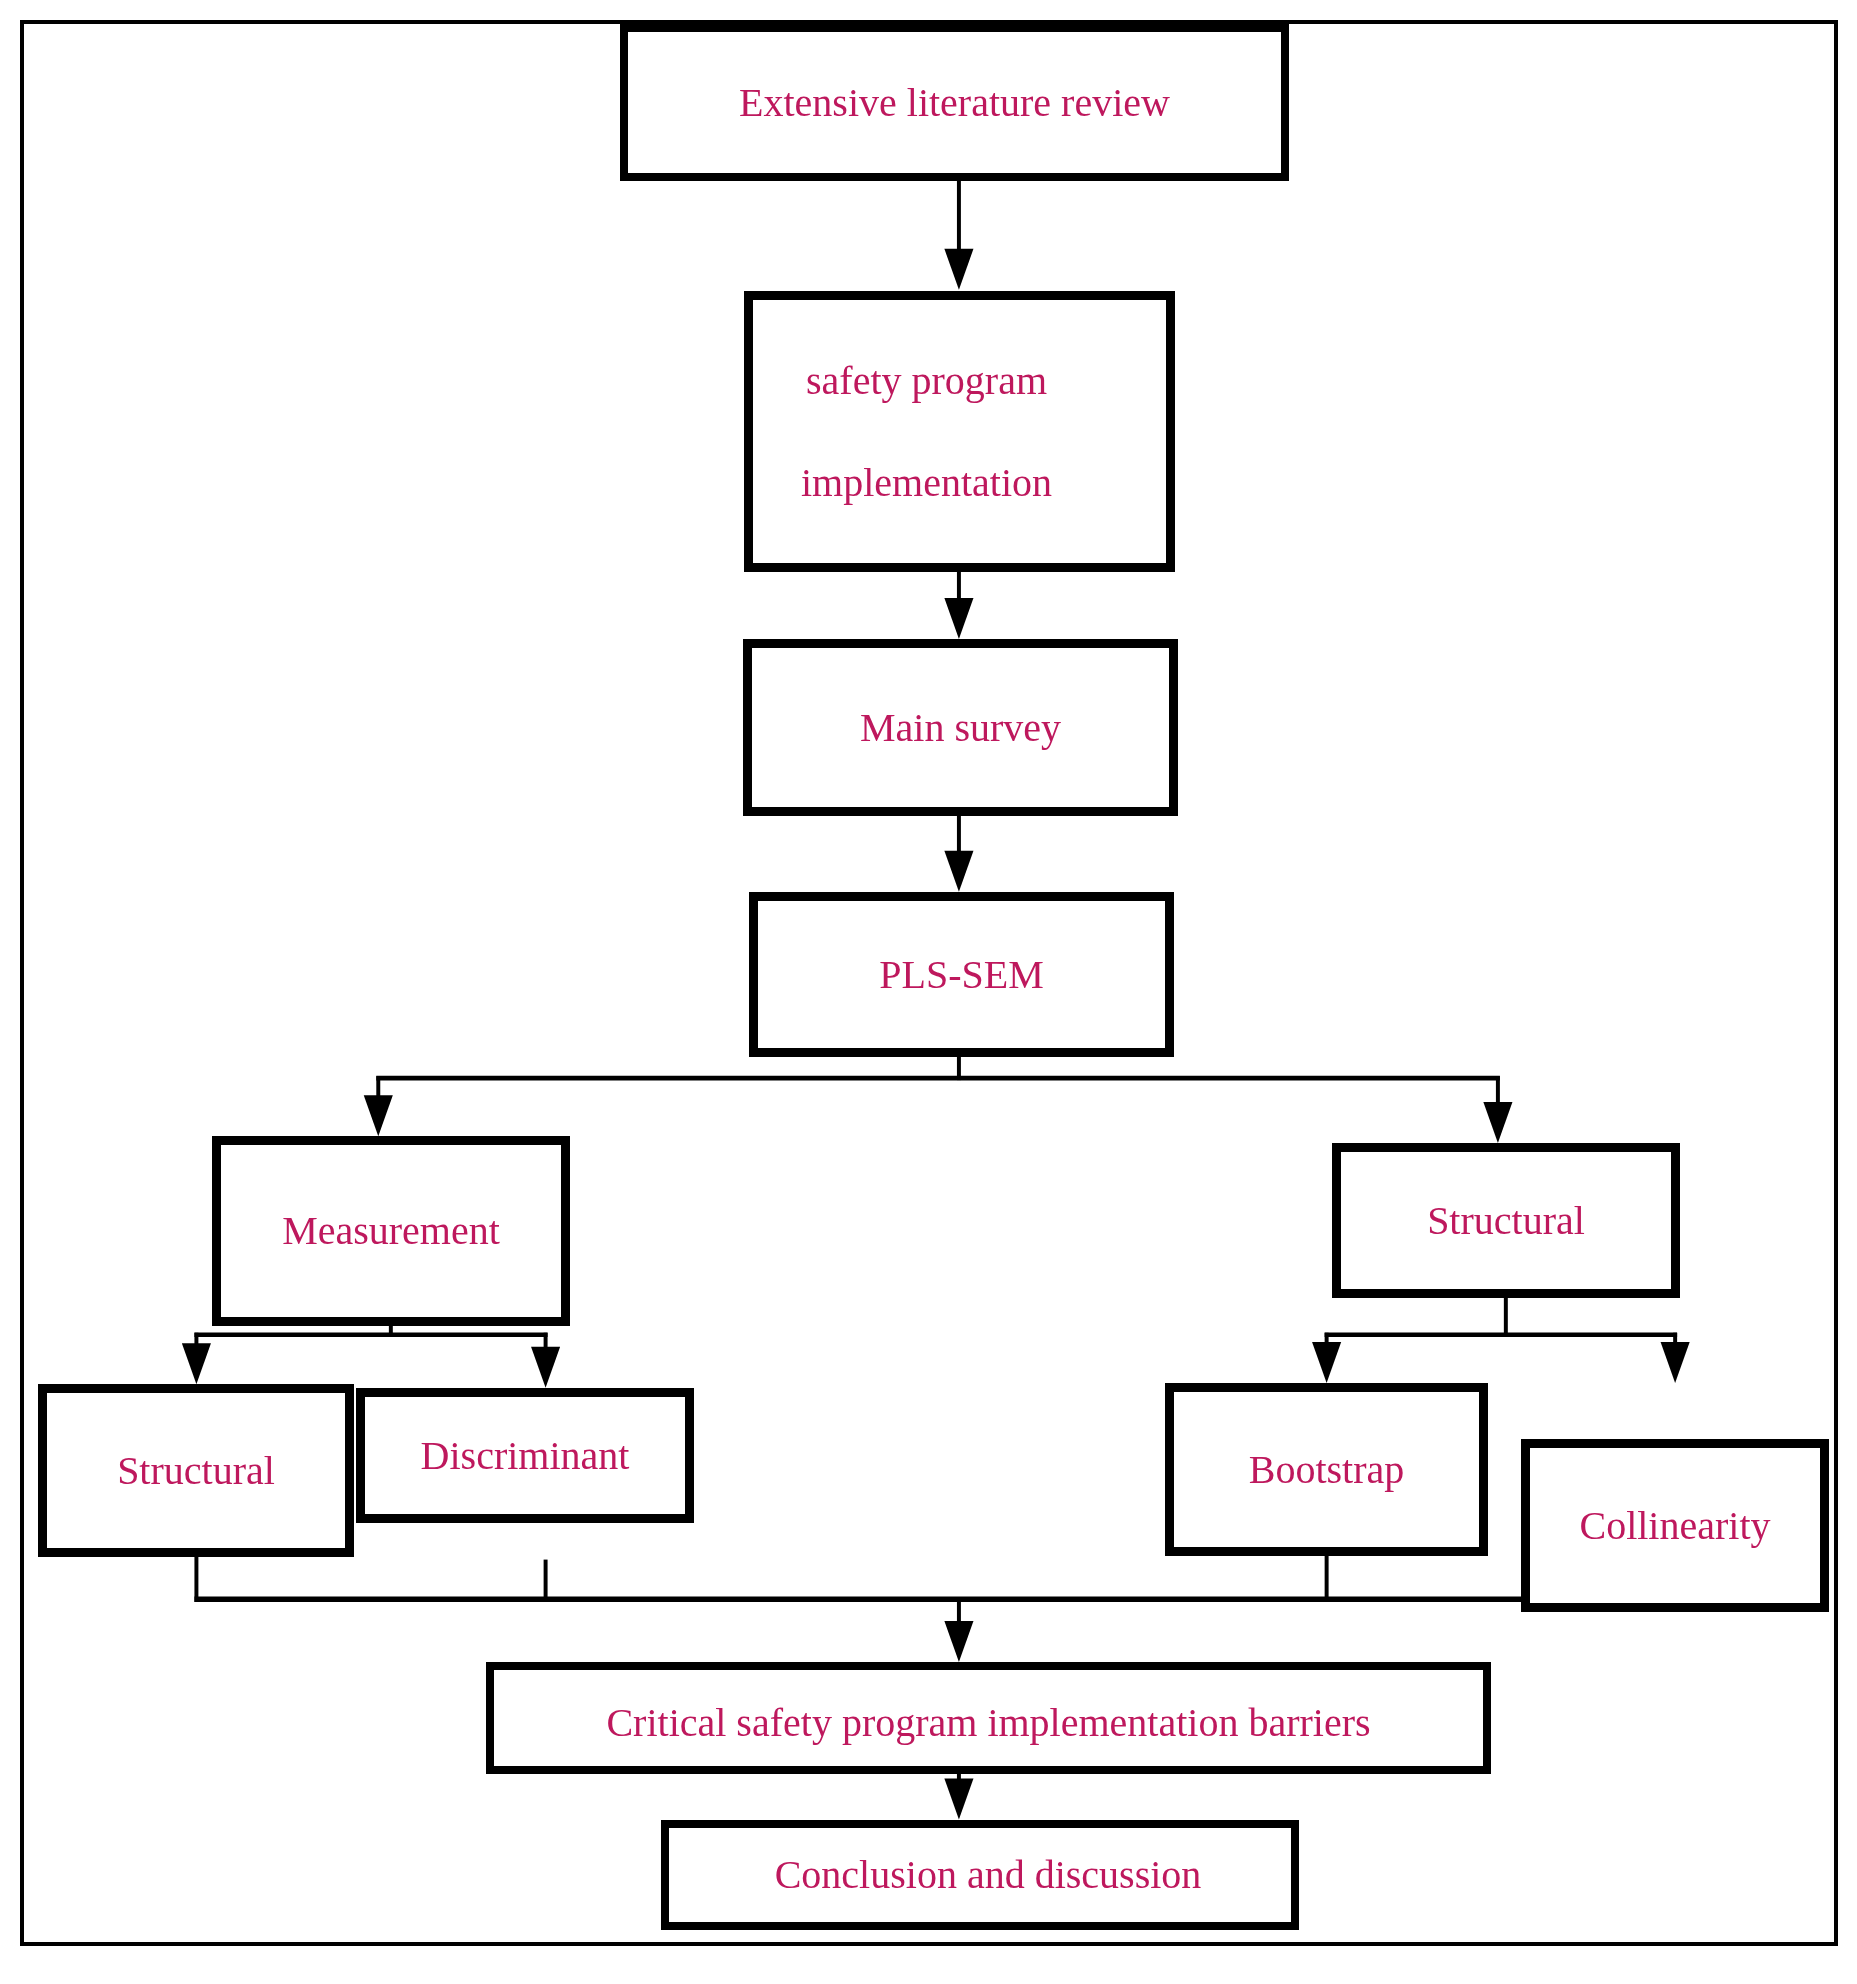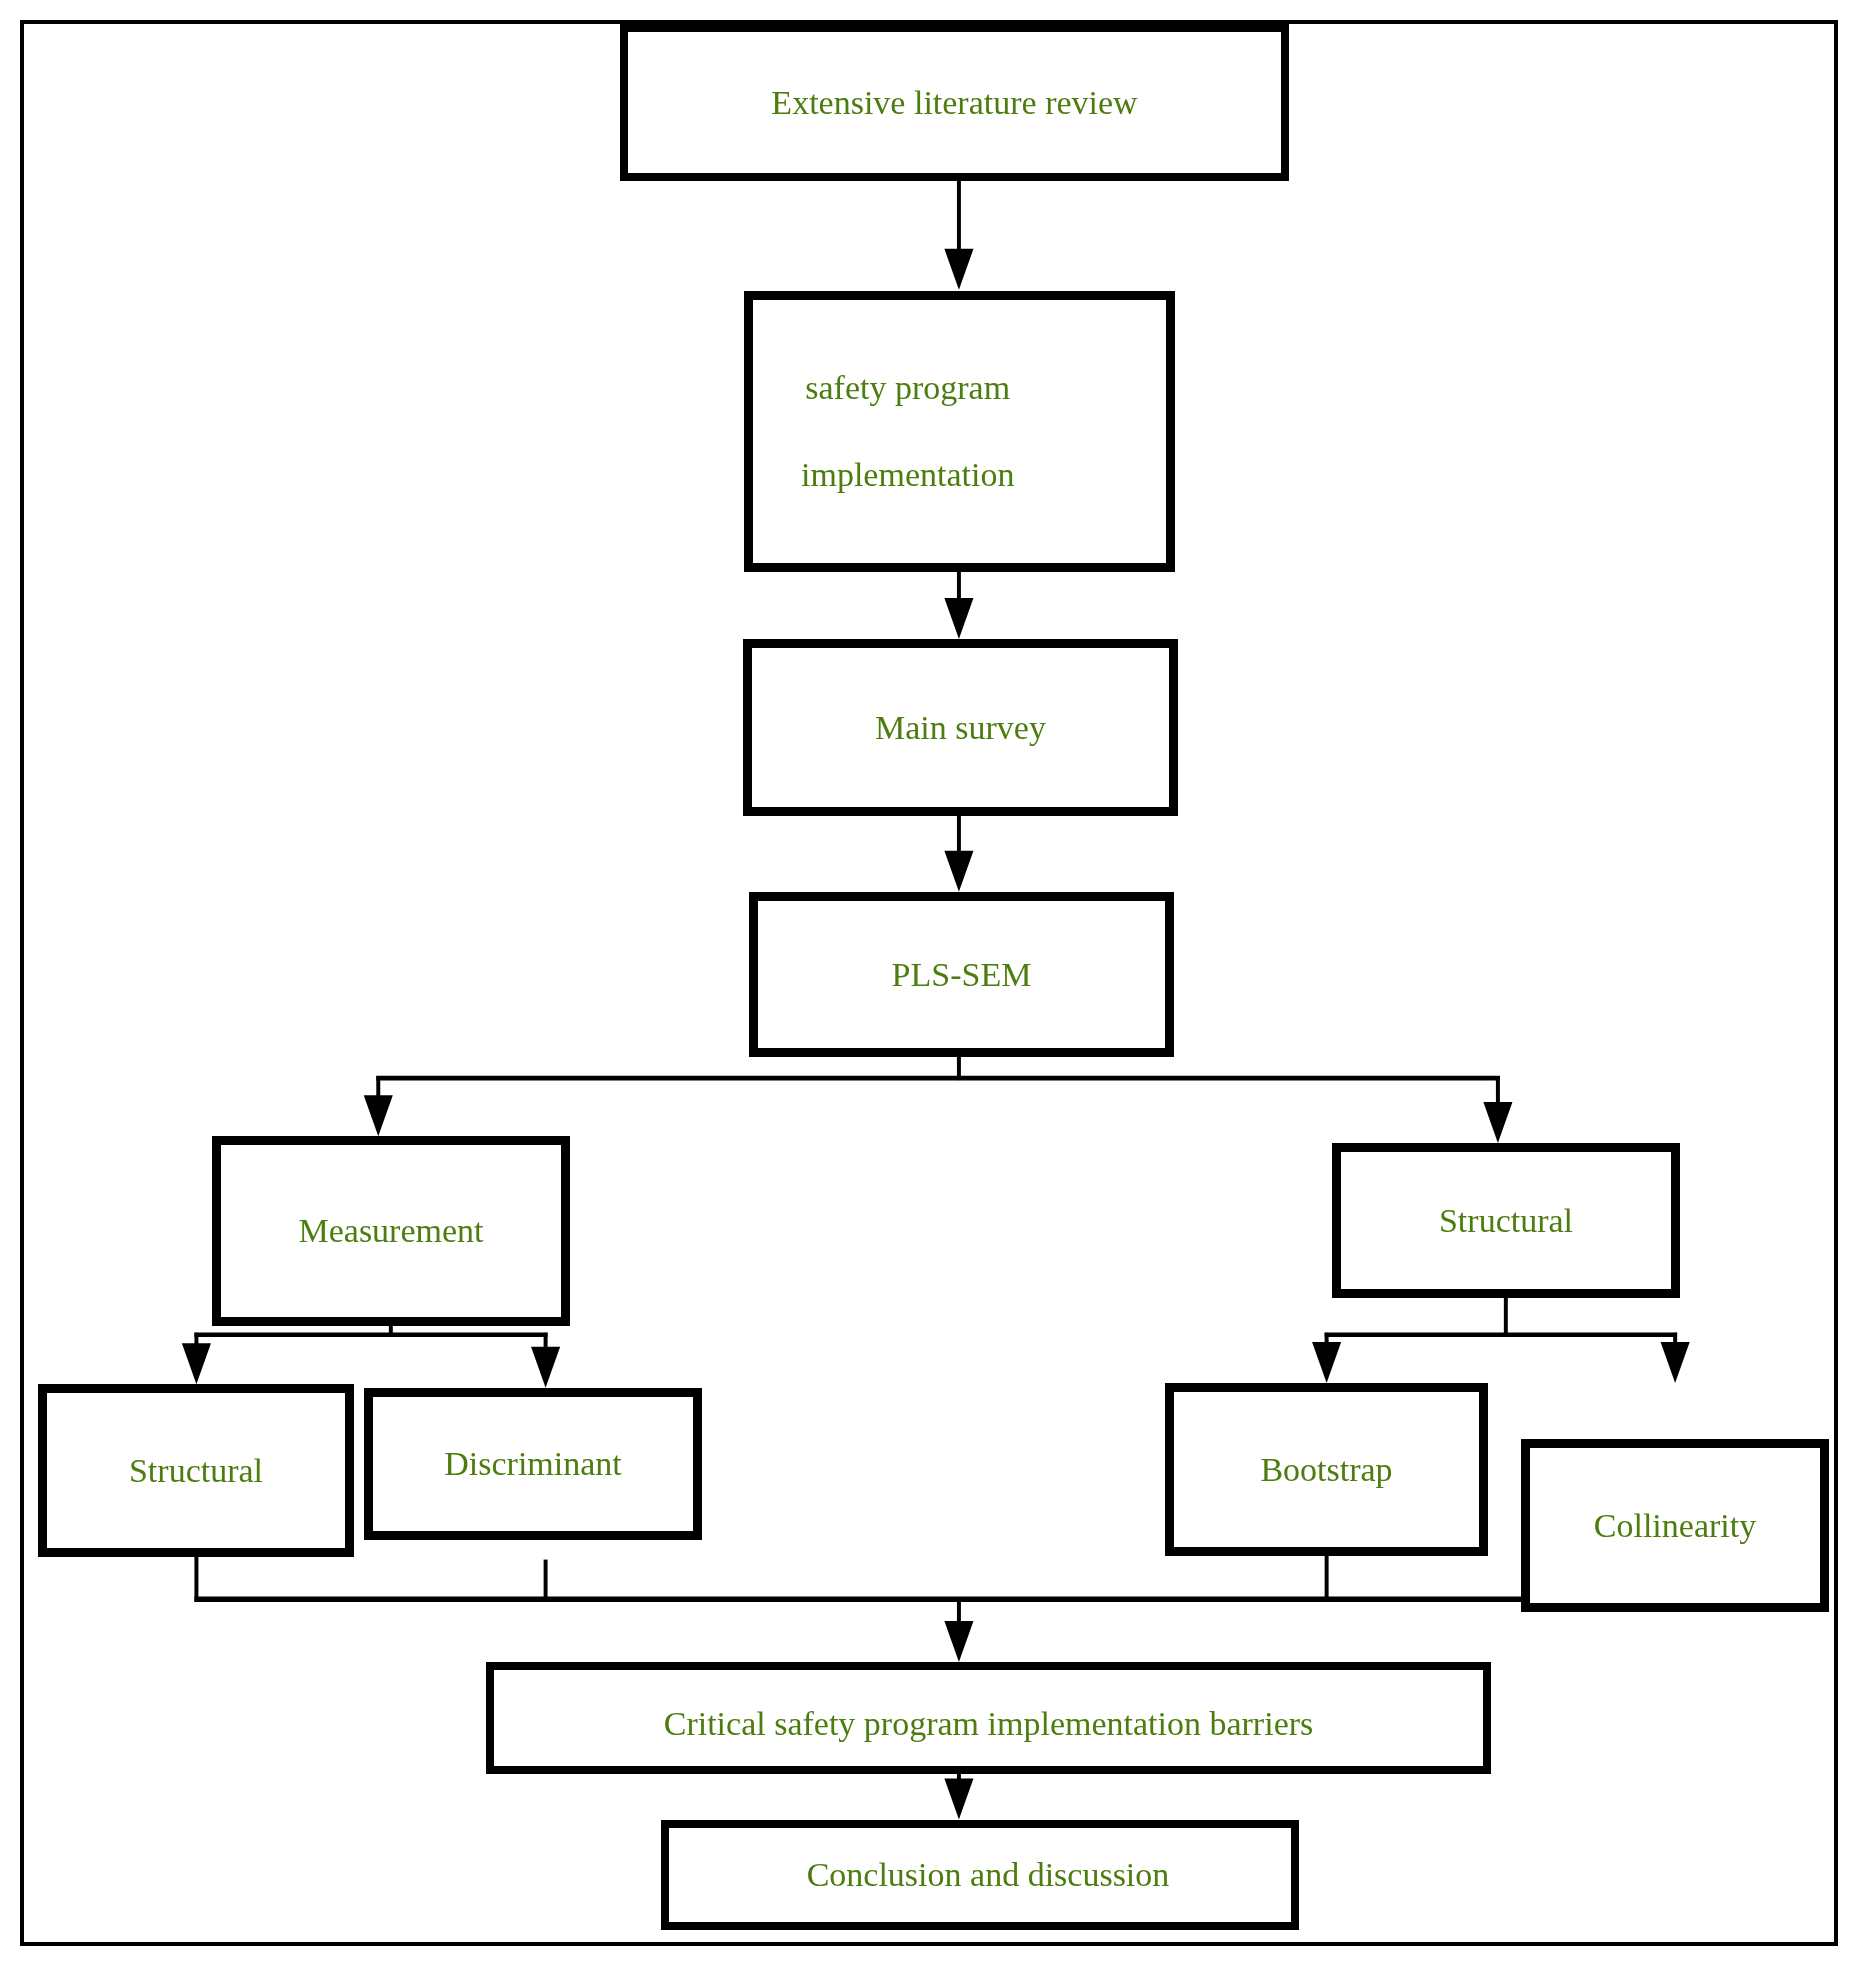--- a/index.html
+++ b/index.html
@@ -26,23 +26,23 @@
   }
   .node {
     position: absolute;
     box-sizing: border-box;
     background: #ffffff;
     border: 9.3px solid #000000;
     display: flex;
     align-items: center;
     justify-content: center;
     text-align: center;
-    font-size: 34px;
+    font-size: 40px;
     line-height: 1.15;
-    color: #4d7c0f;
+    color: #be185d;
     white-space: nowrap;
   }
   .node.border12 { border-width: 8px; }
   .node.border13 { border-width: 8.6px; padding-left: 16px; }
   .node.multiline {
     justify-content: flex-start;
     text-align: center;
     padding-left: 48px;
     line-height: 2.55;
   }
@@ -140,21 +140,21 @@
   </div>
 
   <div class="node" style="left:1332px; top:1143px; width:348px; height:155px;">
     <span>Structural</span>
   </div>
 
   <div class="node" style="left:38px; top:1384px; width:316px; height:173px;">
     <span>Structural</span>
   </div>
 
-  <div class="node" style="left:364px; top:1388px; width:338px; height:152px;">
+  <div class="node" style="left:356px; top:1388px; width:338px; height:135px;">
     <span>Discriminant</span>
   </div>
 
   <div class="node" style="left:1165px; top:1383px; width:323px; height:173px;">
     <span>Bootstrap</span>
   </div>
 
   <div class="node" style="left:1521px; top:1439px; width:308px; height:173px;">
     <span>Collinearity</span>
   </div>

